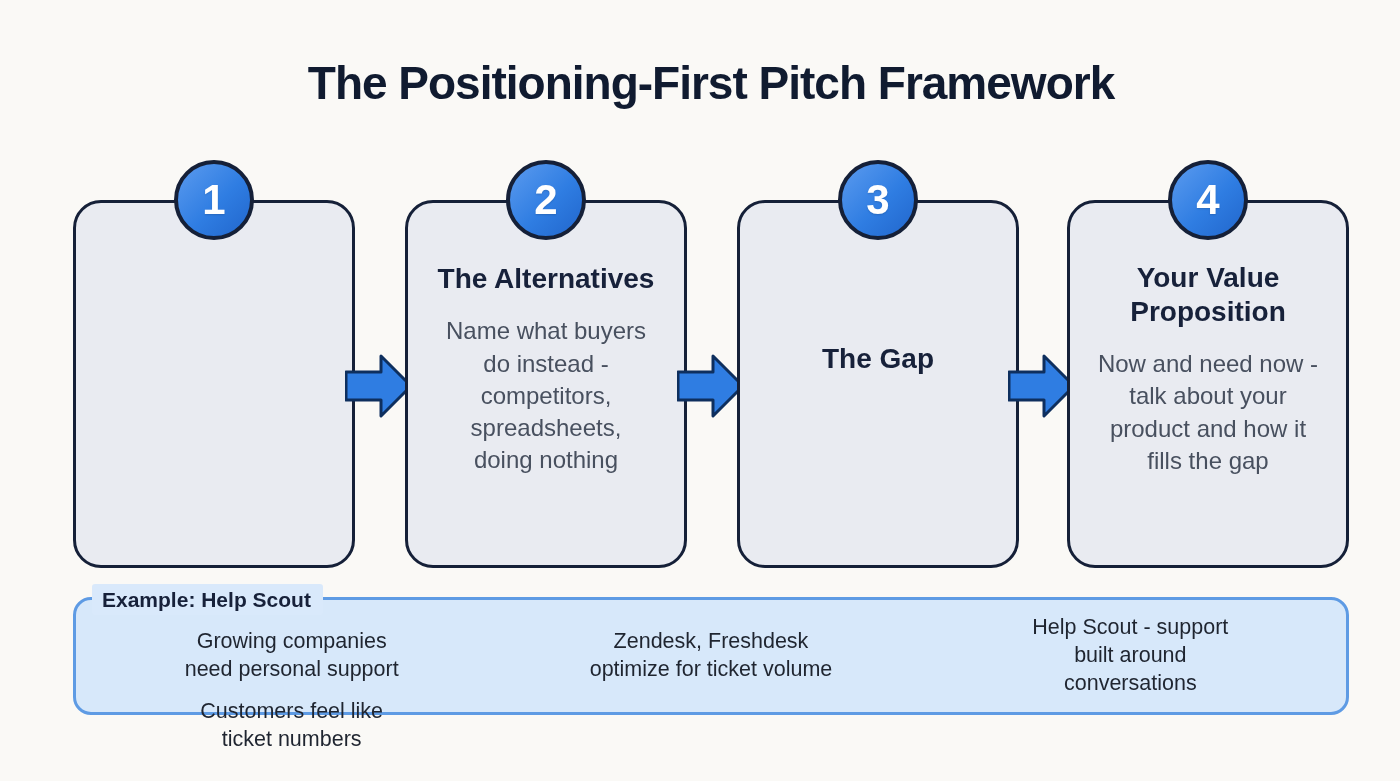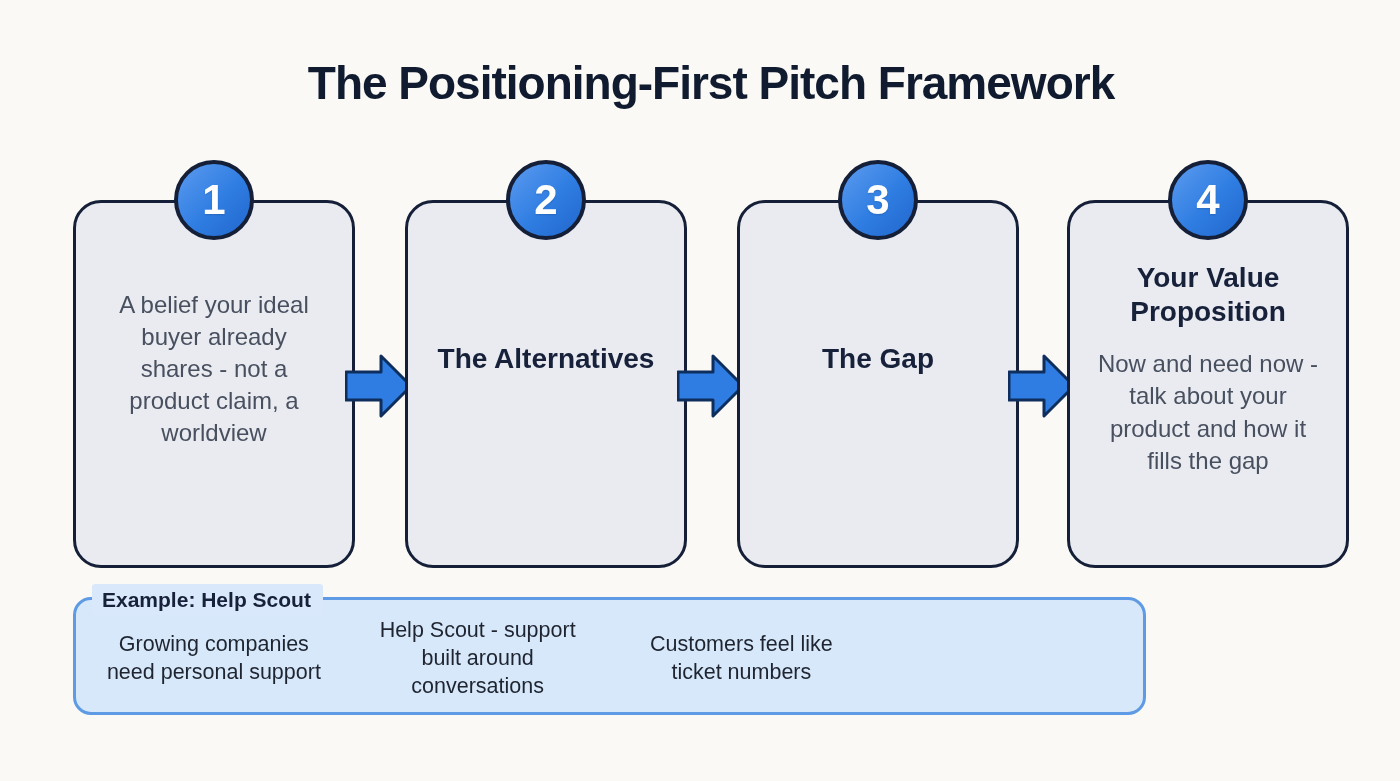--- a/index.html
+++ b/index.html
@@ -103,21 +103,21 @@
     width: 68px;
     height: 64px;
   }
   .arrow-1 { left: 334px; }
   .arrow-2 { left: 666px; }
   .arrow-3 { left: 997px; }
   .example-panel {
     position: absolute;
     left: 62px;
     top: 597px;
-    width: 1073px;
+    width: 1276px;
     height: 118px;
     background: var(--example-fill);
     border: 3px solid var(--example-border);
     border-radius: 18px;
   }
   .example-label {
     position: absolute;
     top: -16px;
     left: 16px;
     background: var(--example-chip);
@@ -125,21 +125,21 @@
     font-size: 21px;
     font-weight: 700;
     padding: 3px 12px 3px 10px;
     border-radius: 3px;
     line-height: 1.2;
   }
   .example-items {
     position: absolute;
     inset: 0;
     display: grid;
-    grid-template-columns: repeat(4, 1fr);
+    grid-template-columns: repeat(3, 1fr);
     align-items: center;
     padding: 14px 6px 8px 6px;
   }
   .example-item {
     font-size: 21.5px;
     color: var(--example-text);
     text-align: center;
     white-space: pre-line;
     line-height: 1.3;
     padding: 0 8px;
@@ -149,36 +149,36 @@
 <body>
 
 <div class="canvas">
 
   <h1 class="title">The Positioning-First Pitch Framework</h1>
 
   <section class="step-card step-1">
     <div class="badge">
       <span class="badge-number">1</span>
     </div>
-    <p class="step-body">A belief your ideal
-buyer already
-shares - not a
-product claim, a
-worldview</p>
   </section>
 
   <svg class="arrow arrow-1" viewBox="0 0 68 64">
     <polygon points="1,18 36,18 36,2 66,32 36,62 36,46 1,46" fill="#2F7DE2" stroke="#0E2F5E" stroke-width="3" stroke-linejoin="round"></polygon>
   </svg>
 
   <section class="step-card step-2">
     <div class="badge">
       <span class="badge-number">2</span>
     </div>
     <h2 class="step-heading">The Alternatives</h2>
+    <p class="step-body">Name what buyers
+do instead -
+competitors,
+spreadsheets,
+doing nothing</p>
   </section>
 
   <svg class="arrow arrow-2" viewBox="0 0 68 64">
     <polygon points="1,18 36,18 36,2 66,32 36,62 36,46 1,46" fill="#2F7DE2" stroke="#0E2F5E" stroke-width="3" stroke-linejoin="round"></polygon>
   </svg>
 
   <section class="step-card step-3">
     <div class="badge">
       <span class="badge-number">3</span>
     </div>
@@ -199,20 +199,22 @@
 talk about your
 product and how it
 fills the gap</p>
   </section>
 
   <footer class="example-panel">
     <div class="example-label">Example: Help Scout</div>
     <div class="example-items">
       <div class="example-item">Growing companies
 need personal support</div>
+      <div class="example-item">Zendesk, Freshdesk
+optimize for ticket volume</div>
       <div class="example-item">Help Scout - support
 built around
 conversations</div>
       <div class="example-item">Customers feel like
 ticket numbers</div>
     </div>
   </footer>
 
 </div>
 

